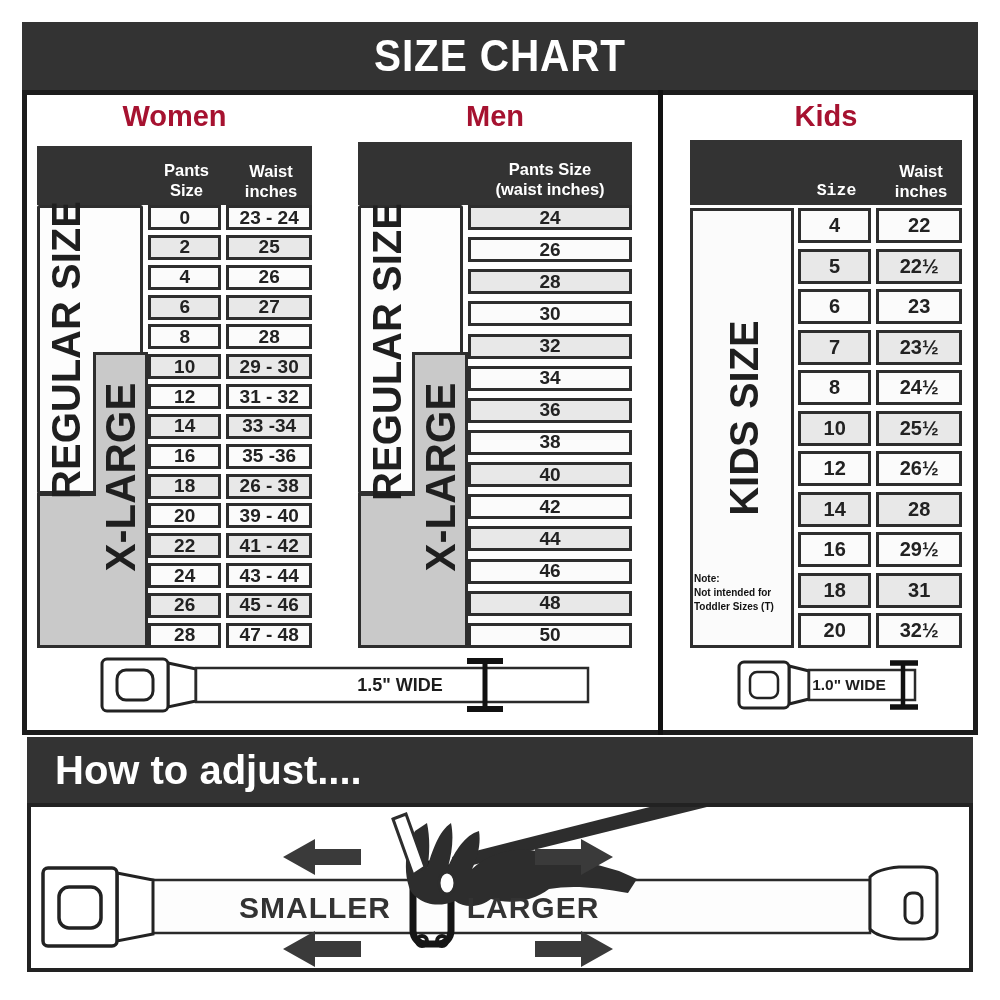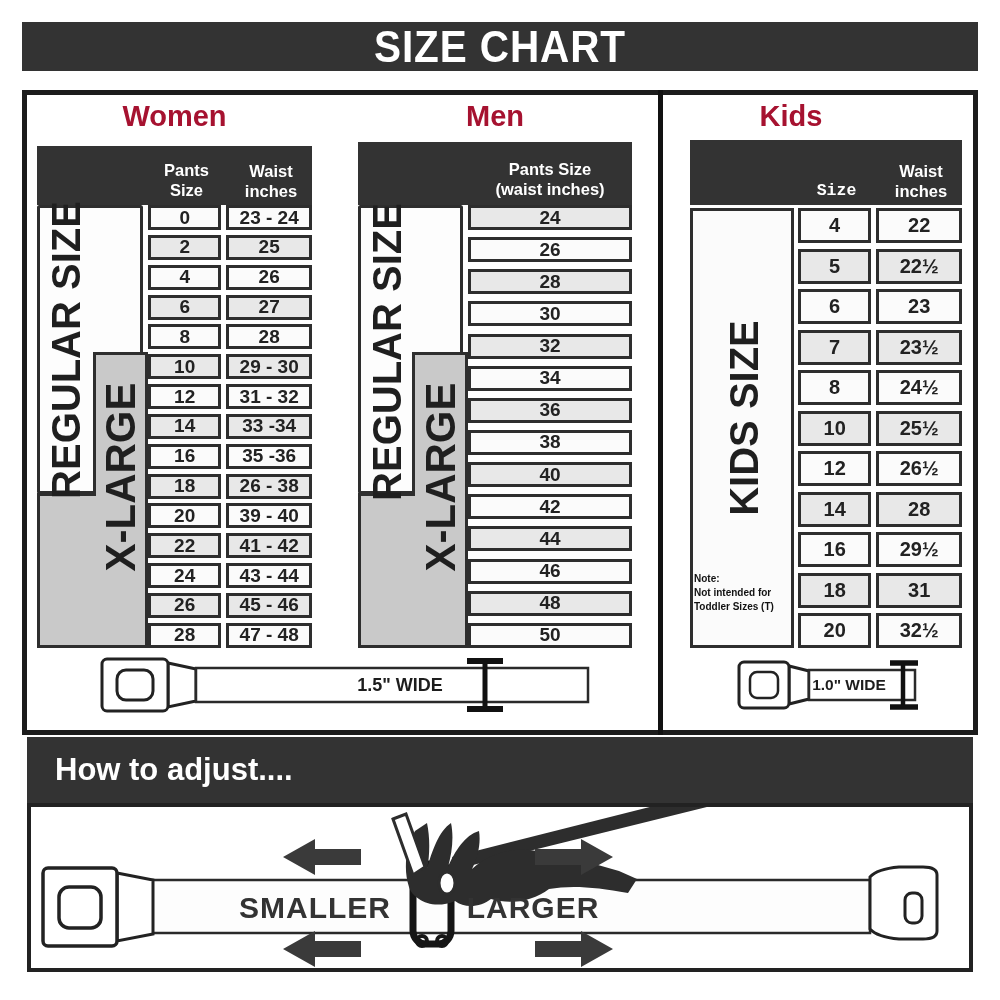--- a/index.html
+++ b/index.html
@@ -2,31 +2,31 @@
 <html style="--c-accent: #A61230; --c-bar: #333333; --c-border: #2E2E2E; --c-row: #FBFBFB; --c-row_alt: #E8E8E8; --c-xlarge: #C9C9C9;"><head>
 <meta charset="utf-8">
 <style>
   html,body{margin:0;padding:0;background:#fff;}
   .wrap{
     position:relative;width:1000px;height:1000px;background:#fff;overflow:hidden;
     font-family:"Liberation Sans", sans-serif;color:#222;
   }
   .abs{position:absolute;}
   
-  .title-bar{left:22px;top:22px;width:956px;height:49px;background:var(--c-bar,#333);
+  .title-bar{left:22px;top:22px;width:956px;height:68px;background:var(--c-bar,#333);
     display:flex;align-items:center;justify-content:center;}
   .title-bar .t{color:#fff;font-weight:bold;font-size:45px;letter-spacing:1px;transform:scaleX(.9);}
   
   .main-box{left:22px;top:90px;width:956px;height:645px;border:5px solid #1c1c1c;box-sizing:border-box;background:#fff;}
   .divider{left:658px;top:90px;width:5px;height:645px;background:#111;}
   .sec-title{top:96px;height:40px;display:flex;align-items:center;justify-content:center;
     color:var(--c-accent,#A61230);font-weight:bold;font-size:29px;}
   .sec-title.w{left:37px;width:275px;}
   .sec-title.m{left:358px;width:274px;}
-  .sec-title.k{left:655px;width:272px;text-align:center;}
+  .sec-title.k{left:690px;width:272px;text-align:center;}
   
   .table{position:absolute;}
   .thead{position:absolute;left:0;top:0;width:100%;background:var(--c-bar,#333);}
   .thead .hcol{position:absolute;text-align:center;color:#fff;font-weight:bold;font-size:16.5px;line-height:1.18;}
   .women-table{left:37px;top:146px;width:275px;height:502px;}
   .women-table .thead{height:59px;}
   .women-table .h-size{left:111px;bottom:5px;width:77px;}
   .women-table .h-waist{left:193px;bottom:4px;width:82px;}
   .men-table{left:358px;top:142px;width:274px;height:506px;}
   .men-table .thead{height:63px;}
@@ -56,21 +56,21 @@
     transform:translate(-50%,-50%) rotate(-90deg);}
   .vt-reg{font-size:40px;letter-spacing:0px;}
   .vt-xl{font-size:42px;}
   .vt-kids{font-size:40px;}
   .kids-label-box{left:690px;top:208px;width:104px;height:440px;box-sizing:border-box;
     border:3px solid var(--c-border,#2e2e2e);background:#fbfbfb;}
   .kids-note{left:694px;top:572px;font-size:10px;font-weight:bold;line-height:1.4;color:#111;white-space:nowrap;}
   
   .adjust-bar{left:27px;top:737px;width:946px;height:66px;background:var(--c-bar,#333);
     display:flex;align-items:center;}
-  .adjust-bar .t{color:#fff;font-weight:bold;font-size:31px;padding-left:28px;}
+  .adjust-bar .t{color:#fff;font-weight:bold;font-size:40px;padding-left:28px;}
   .adjust-box{left:27px;top:803px;width:946px;height:169px;border:4px solid #222;box-sizing:border-box;background:#fff;}
   svg text{font-family:"Liberation Sans",sans-serif;}
 </style>
 </head>
 <body>
 
 <div class="wrap">
 
   <div class="abs title-bar">
     <span class="t">SIZE CHART</span>

